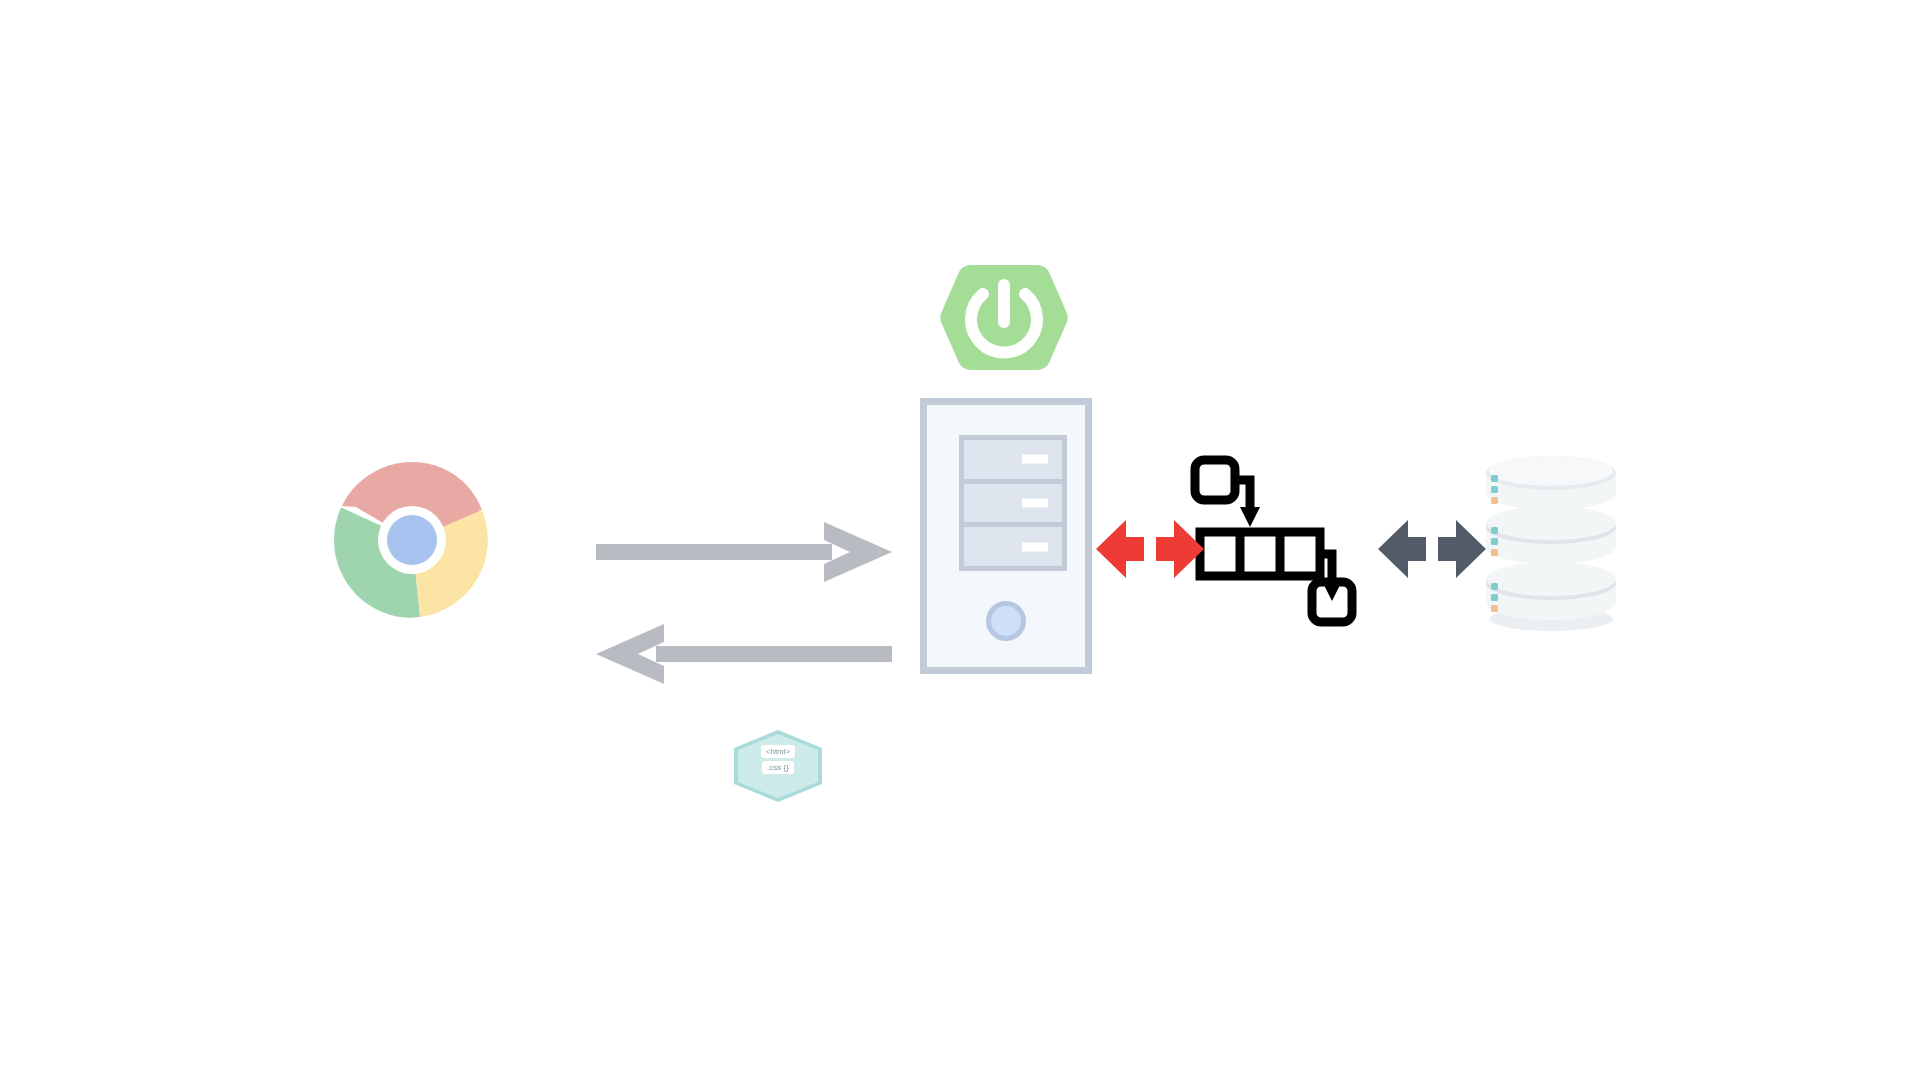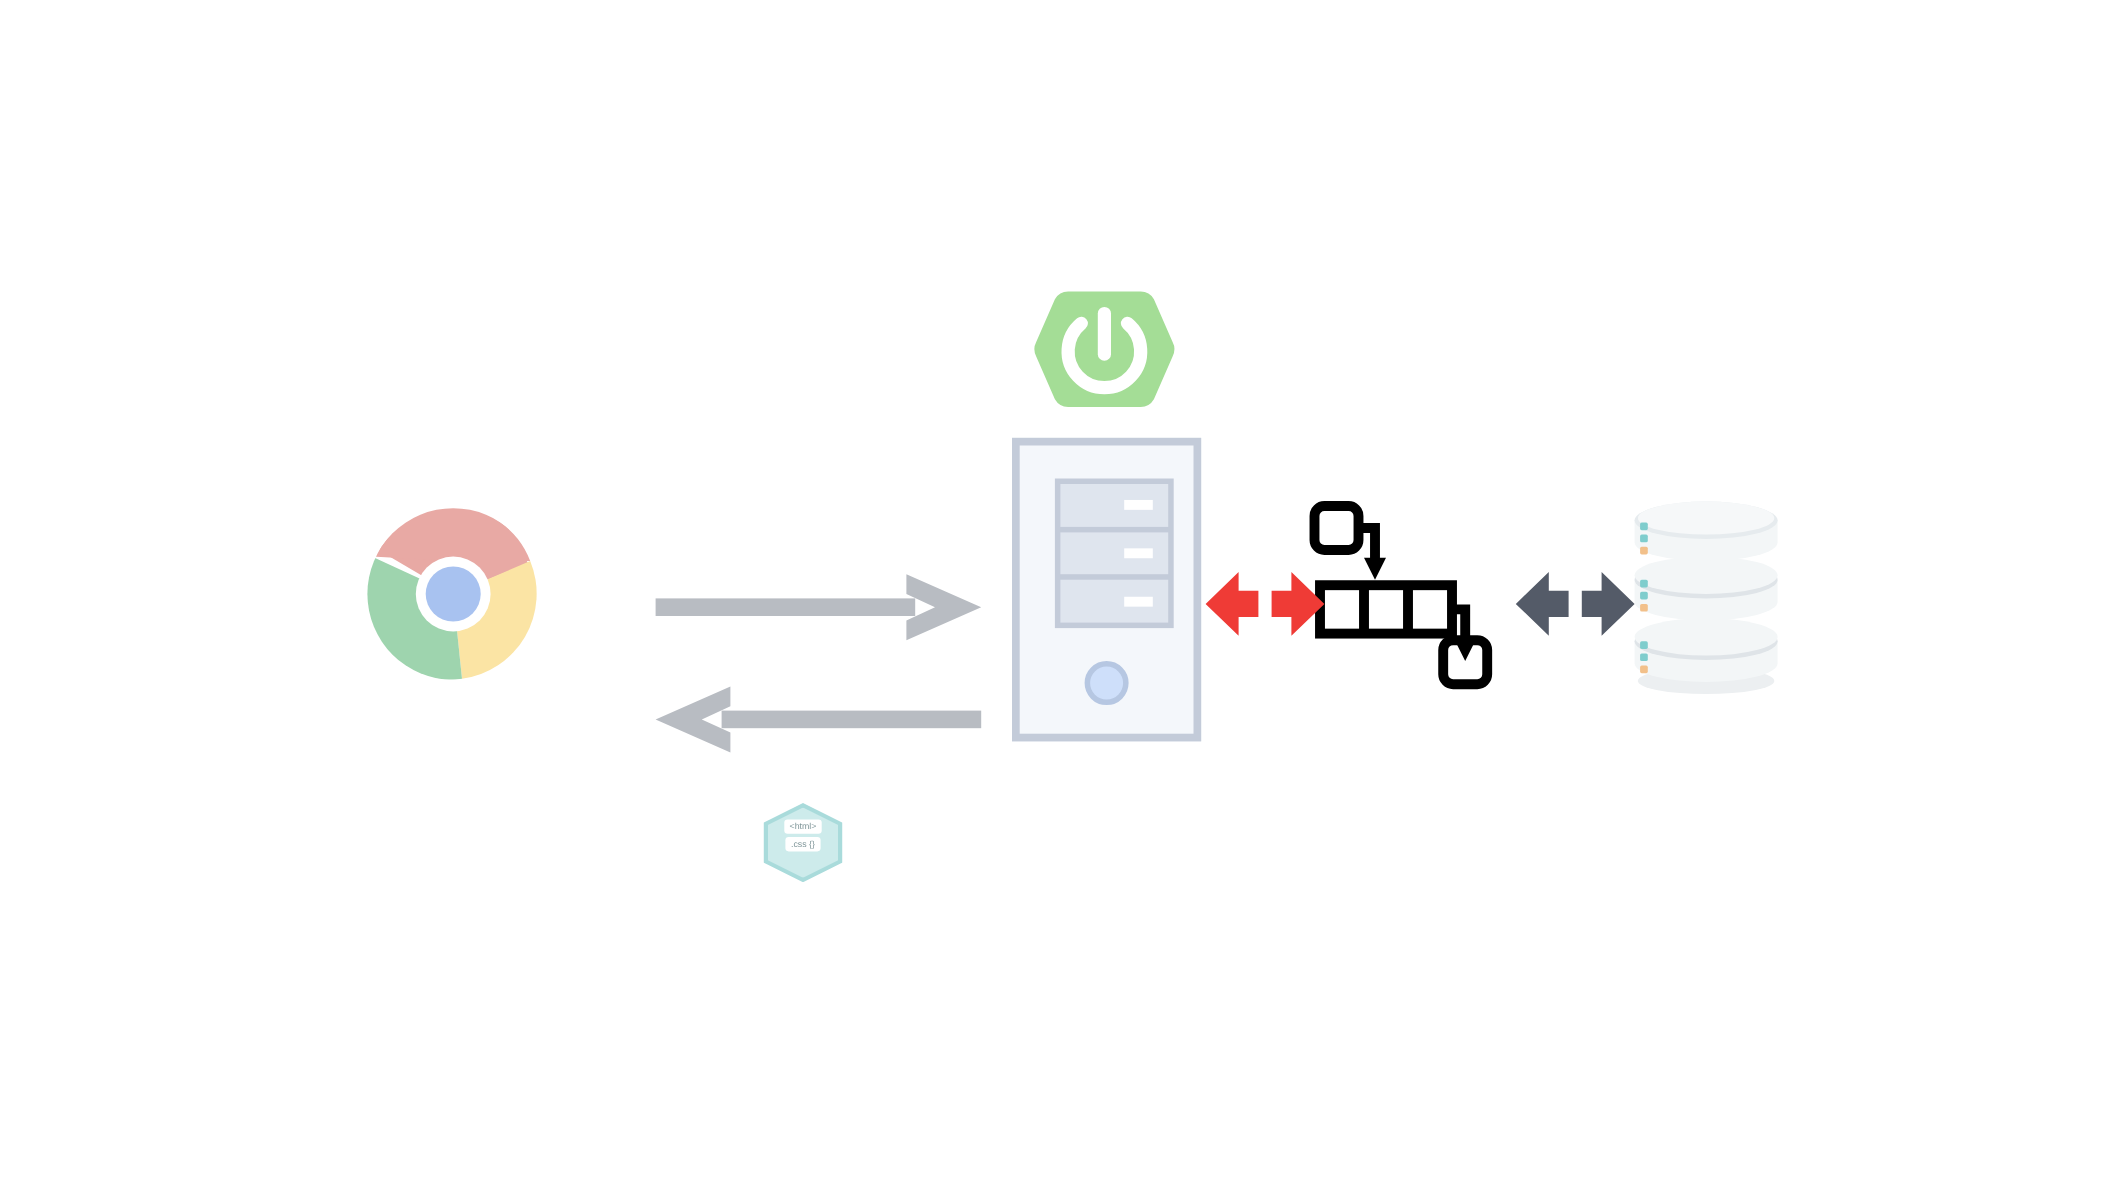--- a/index.html
+++ b/index.html
@@ -89,23 +89,23 @@
     width: 40px;
     height: 40px;
     border-radius: 50%;
     background: #cedffa;
     border: 5px solid #b6c7e2;
     box-sizing: border-box;
   }
 
   
   #markup-badge {
-    left: 694px;
+    left: 734px;
     top: 730px;
-    width: 72px;
+    width: 88px;
     height: 72px;
   }
   .hexwrap {
     position: relative;
     width: 100%;
     height: 100%;
   }
   .hex-shape {
     position: absolute;
     inset: 0;

